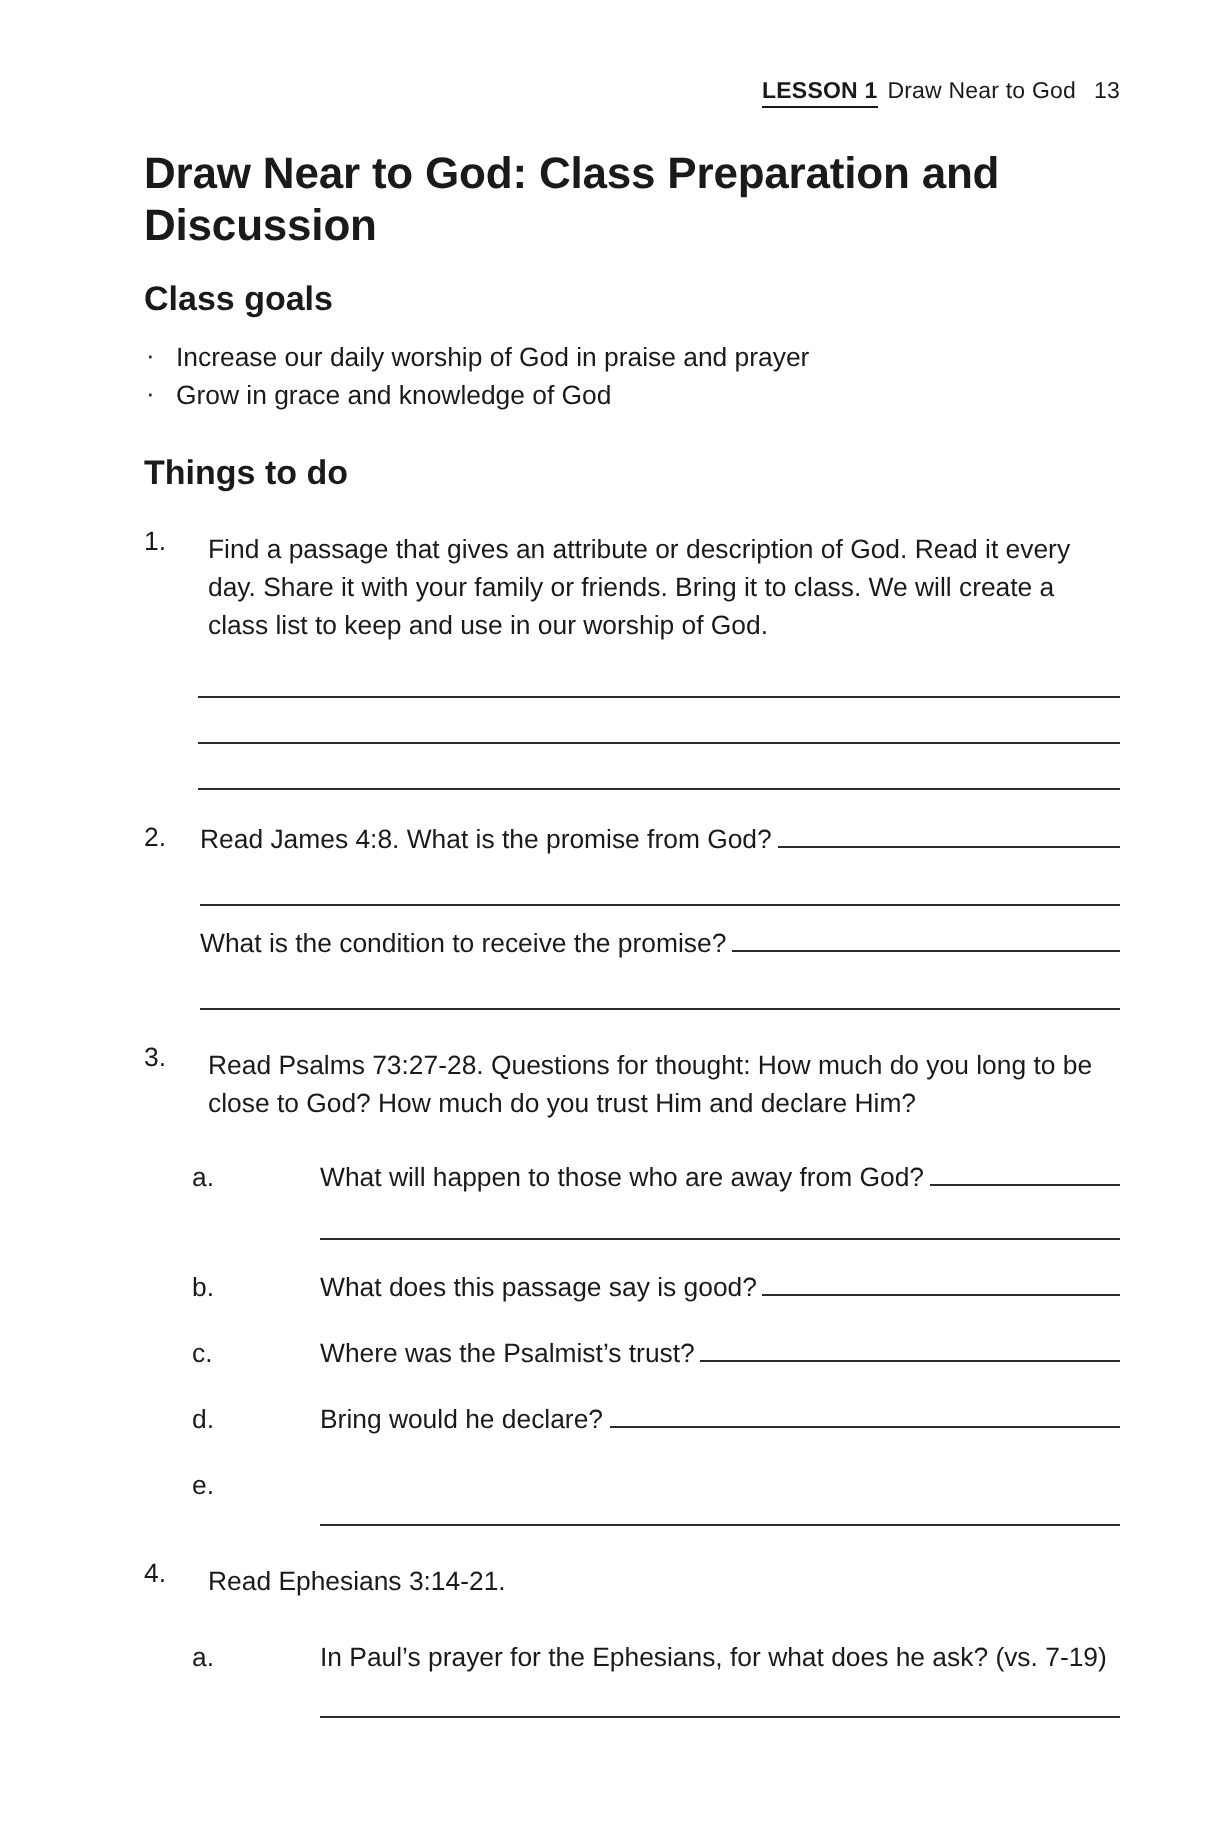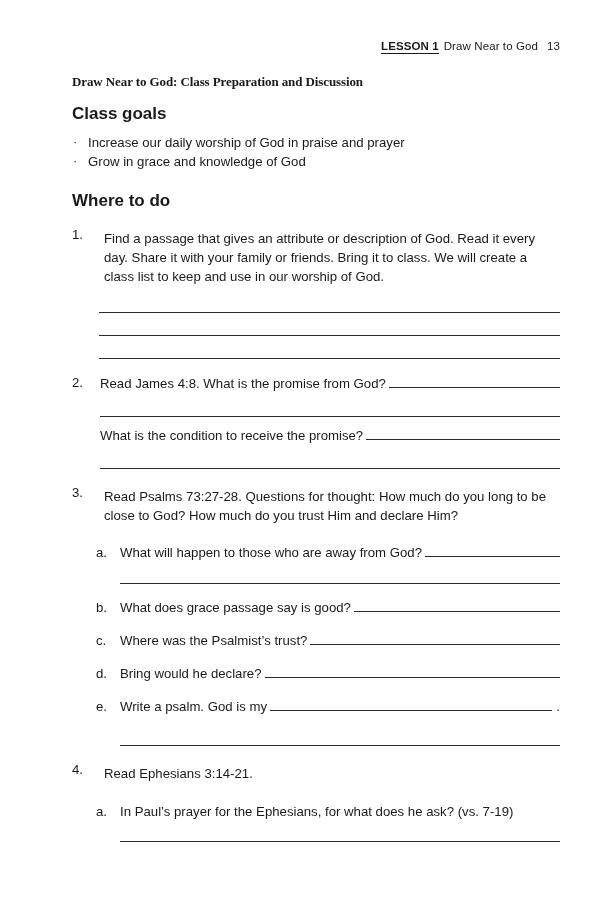--- a/index.html
+++ b/index.html
@@ -38,25 +38,24 @@
   }
   .runhead .rh-title {
     margin-left: 5px;
     text-align: right;
   }
   .runhead .rh-page {
     margin-left: 9px;
   }
   
   h1.doc-title {
-    font-size: 13px;
+    font-size: 22px;
     font-weight: bold;
     margin: 0 0 14px 0;
     letter-spacing: -0.1px;
-    font-family: Liberation Serif, serif;
   }
   h2.sec-title {
     font-size: 17px;
     font-weight: bold;
     margin: 0 0 9px 0;
   }
   h2.sec-title.second {
     margin-top: 20px;
     margin-bottom: 11px;
   }
@@ -102,20 +101,21 @@
     font-size: 13.2px;
     line-height: 1.45;
     padding-left: 24px;
   }
   .subitem .sublabel {
     width: 24px;
     flex: 0 0 24px;
   }
   .subitem .subbody {
     flex: 1 1 auto;
+    margin-left: 40px;
   }
   
   .rule {
     border-bottom: 1px solid #2b2b2b;
     height: 0;
     margin-top: 22px;
   }
   .rule.tight { margin-top: 20px; }
   .rule.indent { margin-left: 27px; }
   .inline-wrap {
@@ -152,21 +152,21 @@
     <li>
       <span class="dot">·</span>
       <span>Increase our daily worship of God in praise and prayer</span>
     </li>
     <li>
       <span class="dot">·</span>
       <span>Grow in grace and knowledge of God</span>
     </li>
   </ul>
 
-  <h2 class="sec-title second">Where to do</h2>
+  <h2 class="sec-title second">Things to do</h2>
 
   <div class="item">
     <div class="num">1.</div>
     <div class="body">
       <p>Find a passage that gives an attribute or description of God. Read it every day. Share it with your family or friends. Bring it to class. We will create a class list to keep and use in our worship of God.</p>
     </div>
   </div>
   <div class="rule indent"></div>
   <div class="rule indent"></div>
   <div class="rule indent"></div>
@@ -203,21 +203,21 @@
         <span class="fill"></span>
       </div>
       <div class="rule tight"></div>
     </div>
   </div>
 
   <div class="subitem">
     <div class="sublabel">b.</div>
     <div class="subbody">
       <div class="inline-wrap">
-        <span class="txt">What does grace passage say is good?</span>
+        <span class="txt">What does this passage say is good?</span>
         <span class="fill"></span>
       </div>
     </div>
   </div>
 
   <div class="subitem">
     <div class="sublabel">c.</div>
     <div class="subbody">
       <div class="inline-wrap">
         <span class="txt">Where was the Psalmist’s trust?</span>
@@ -232,25 +232,20 @@
       <div class="inline-wrap">
         <span class="txt">Bring would he declare?</span>
         <span class="fill"></span>
       </div>
     </div>
   </div>
 
   <div class="subitem">
     <div class="sublabel">e.</div>
     <div class="subbody">
-      <div class="inline-wrap">
-        <span class="txt">Write a psalm. God is my</span>
-        <span class="fill"></span>
-        <span class="tail">.</span>
-      </div>
       <div class="gap-s"></div>
       <div class="rule tight"></div>
     </div>
   </div>
 
   <div class="item">
     <div class="num">4.</div>
     <div class="body">
       <p>Read Ephesians 3:14-21.</p>
     </div>

